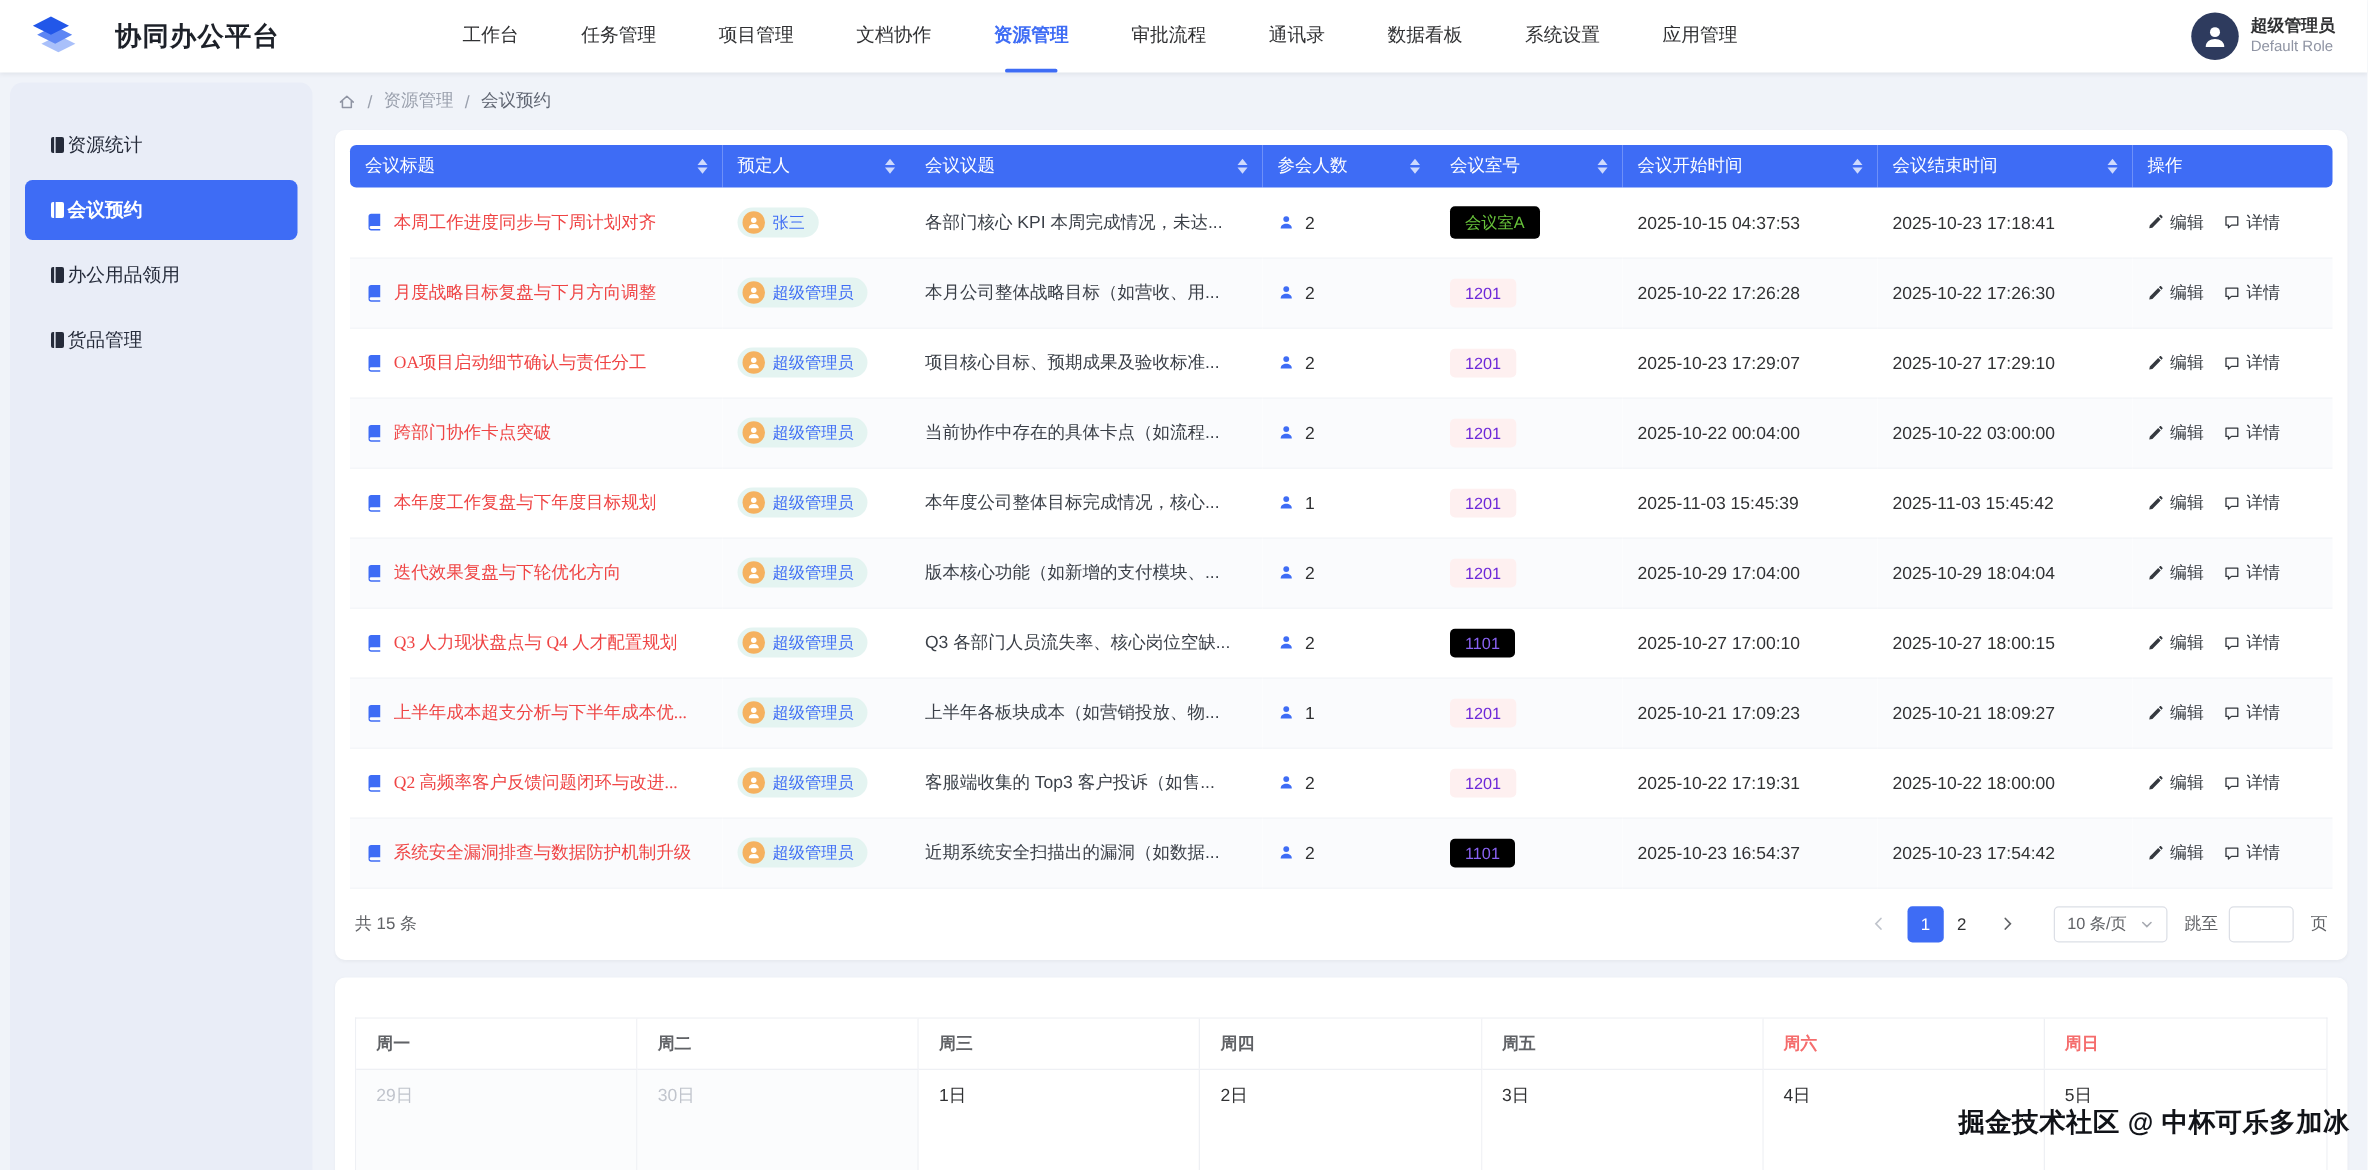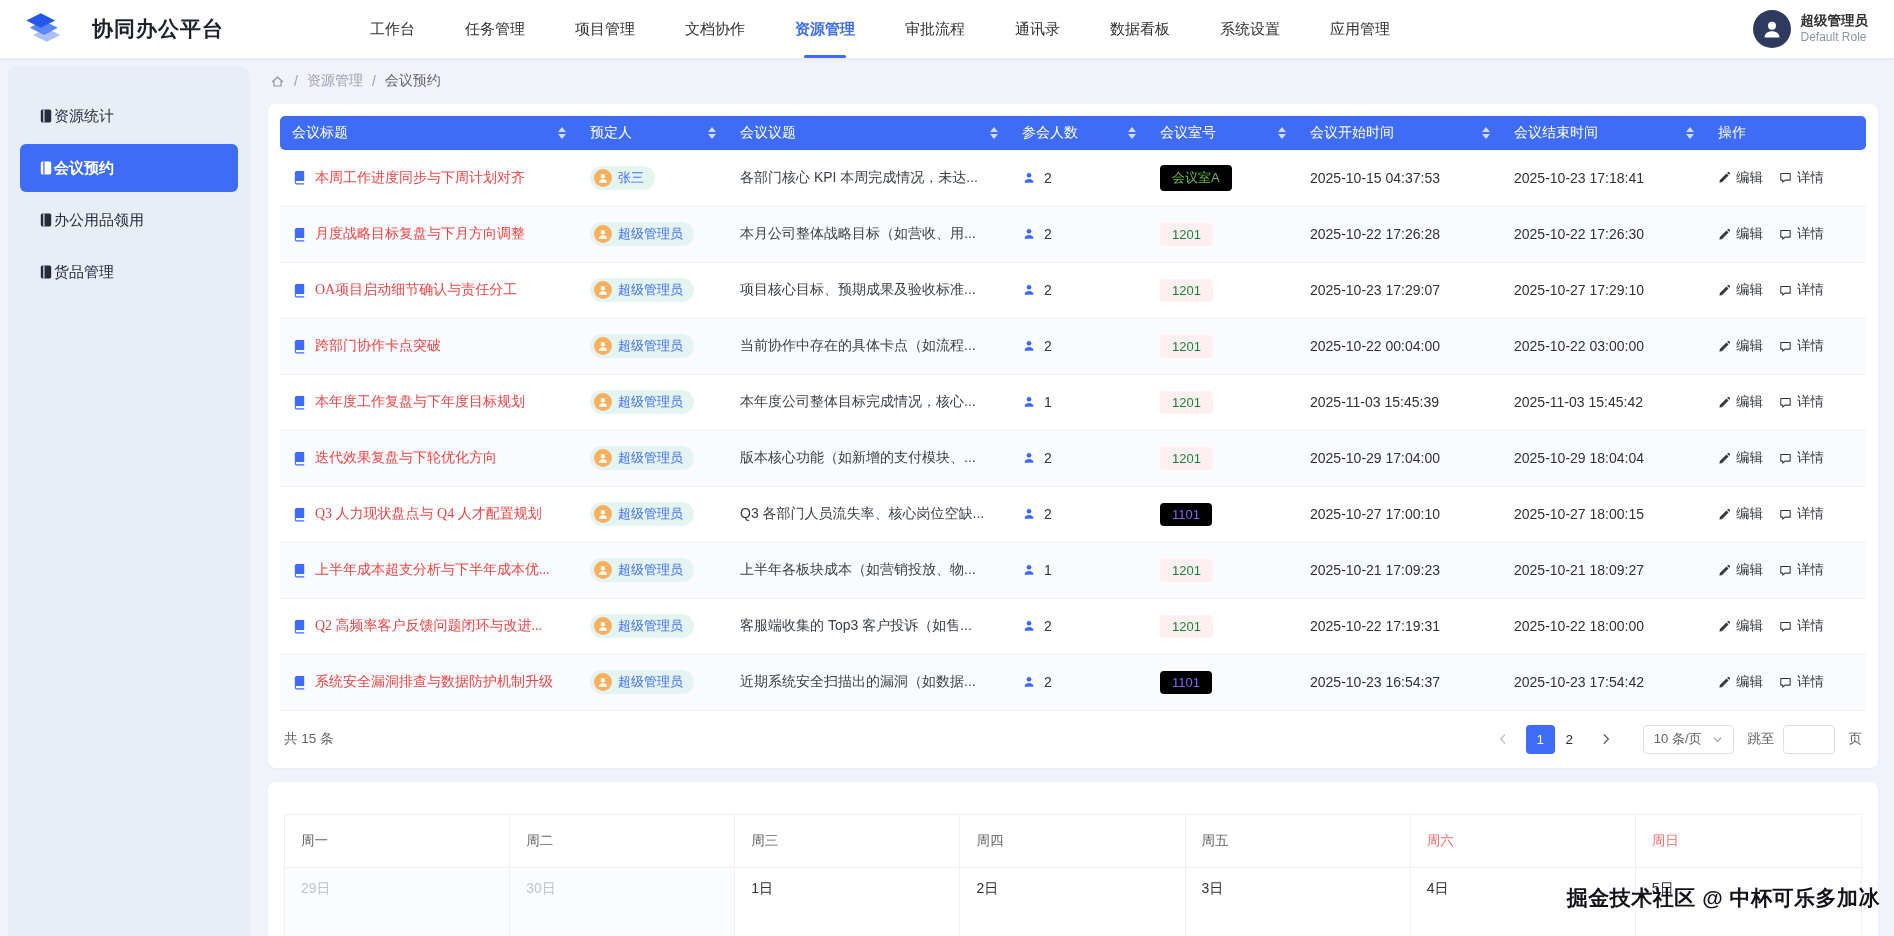--- a/index.html
+++ b/index.html
@@ -81,21 +81,21 @@
   .topic { color:#3a3f47; }
   .attendees span { font-size:14px; }
   .booker-pill {
     display:inline-flex; align-items:center; gap:6px;
     background:#e4f4f1; color:#3e6cf5; font-size:13px;
     border-radius:12px; padding:3px 11px 3px 4px; max-width:100%;
   }
   .pill-avatar { width:18px; height:18px; border-radius:50%; background:#f5b15f; display:inline-flex; align-items:center; justify-content:center; flex:none; }
   .room-badge { display:inline-block; font-size:13px; border-radius:4px; padding:4px 12px; }
   .rb-green  { color:#67c23a; background:#000000; }
-  .rb-red    { color:#15803d; background:#fef0f0; }
+  .rb-red    { color:#6d28d9; background:#fef0f0; }
   .rb-purple { color:#8a63f3; background:#000000; }
   .actions { gap:16px; }
   .action { display:inline-flex; align-items:center; gap:5px; font-size:13.5px; color:#35393f; cursor:pointer; }
 
   
   .pagination { display:flex; align-items:center; margin-top:14px; padding:0 4px 2px; }
   .total { font-size:13.5px; color:#606266; }
   .pager { margin-left:auto; display:flex; align-items:center; gap:8px; }
   .page-arrow { width:29px; height:29px; display:flex; align-items:center; justify-content:center; background:transparent; border:none; cursor:pointer; color:#606266; }
   .page-arrow.disabled { color:#c0c4cc; cursor:default; }
@@ -127,22 +127,22 @@
   .cal-views { margin-left:auto; display:flex; gap:8px; }
   .view-btn {
     height:30px; min-width:42px; padding:0 13px; border:none; border-radius:5px;
     background:transparent; color:#5a5f68; font-size:13.5px; cursor:pointer; font-family:inherit;
   }
   .view-btn.active { background:#3e6cf5; color:#fff; }
 
   .cal-grid { margin-top:16px; border:1px solid #eef0f4; border-bottom:none; }
   .cal-weekdays, .cal-dates { display:grid; grid-template-columns:repeat(7,1fr); }
   .cal-wd {
-    height:52px; display:flex; align-items:center; padding-left:16px;
-    font-size:13.5px; color:#606266; border-right:1px solid #eef0f4; background:#fff;
+    height:40px; display:flex; align-items:center; padding-left:16px;
+    font-size:13.5px; color:#606266; border-right:1px solid #eef0f4; background:#fff;font-weight:bold;
   }
   .cal-wd:last-child { border-right:none; }
   .cal-wd.weekend { color:#f56c6c; }
   .cal-date {
     height:150px; border-top:1px solid #eef0f4; border-right:1px solid #eef0f4;
     padding:12px 0 0 16px; font-size:14px; color:#303133; background:#fff; cursor:pointer;
   }
   .cal-date:last-child { border-right:none; }
   .cal-date.out { color:#c0c4cc; background:#fbfcfd; }
 

